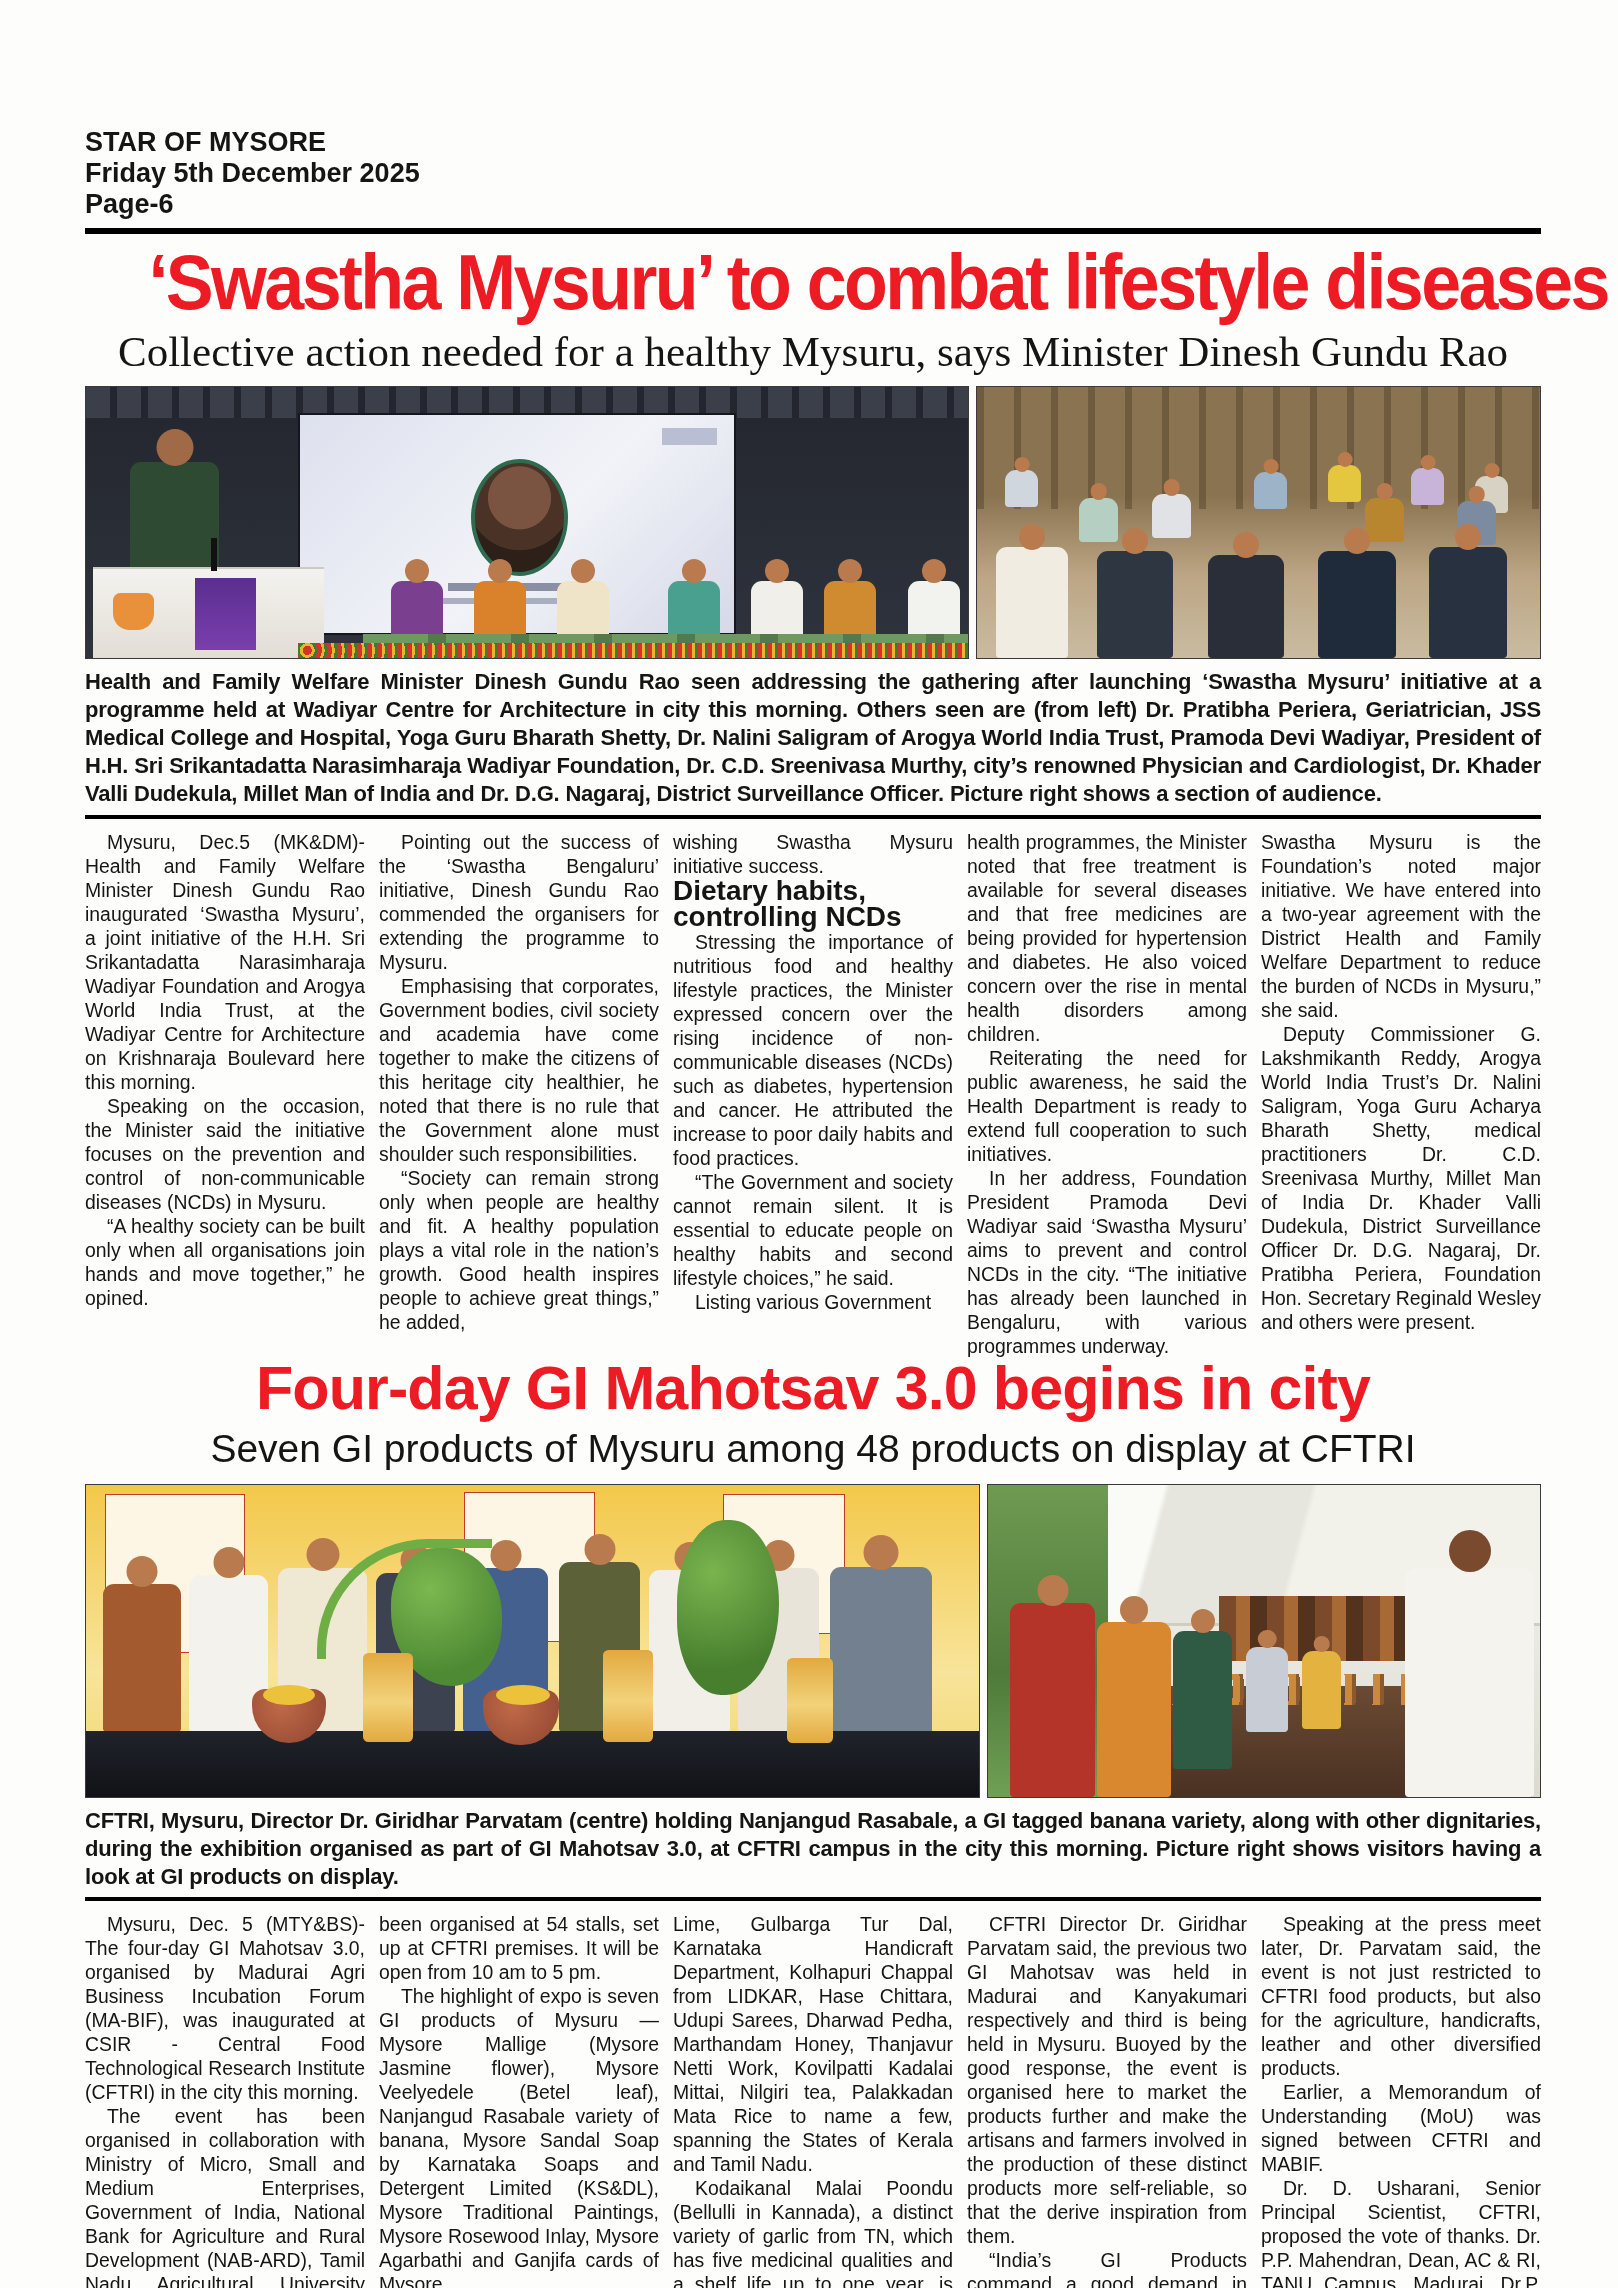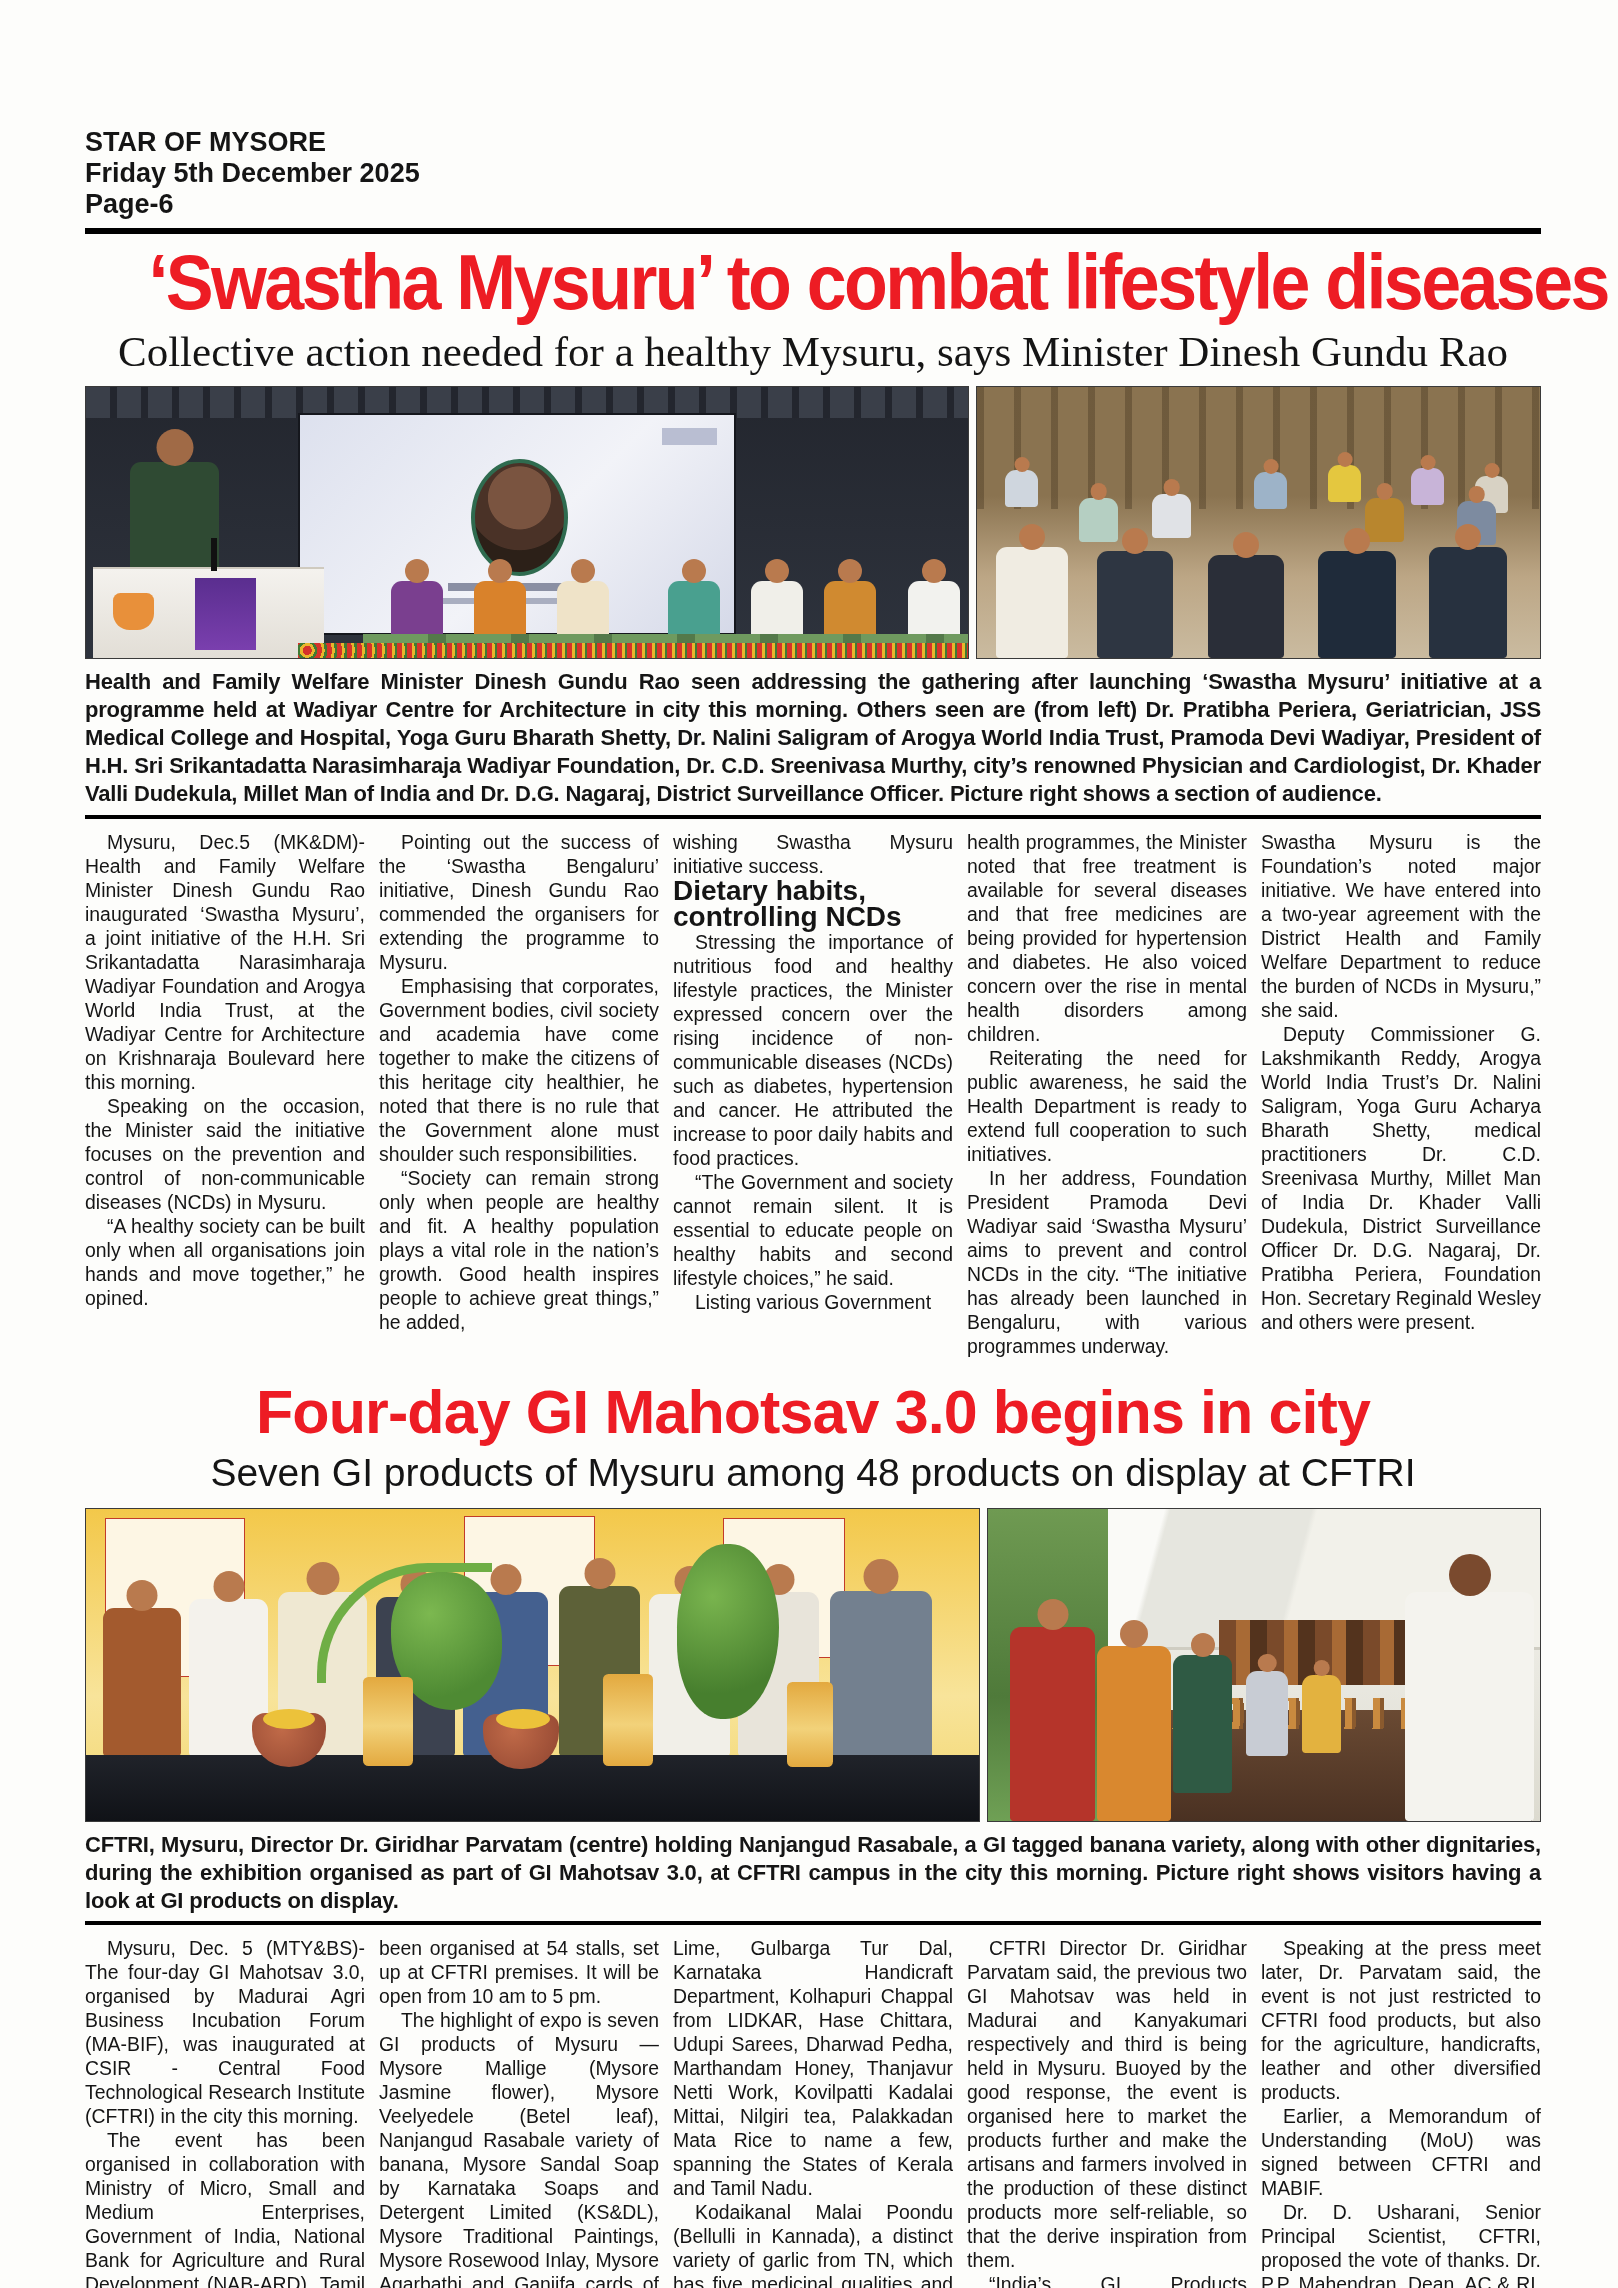--- a/index.html
+++ b/index.html
@@ -14,21 +14,21 @@
   .hdr .c{flex:1.4;text-align:center;}
   .hdr .r{flex:1;text-align:right;}
   .rule{height:5.5px;background:#000;margin-top:8.3px;}
   .rule.thin{height:3.7px;}
 
   
   .h1a{margin-top:9px;text-align:center;color:var(--red);font-weight:bold;
        font-size:78px;line-height:1.02;white-space:nowrap;}
   .h1a .squeeze{display:inline-block;transform:scaleX(.92);transform-origin:center;letter-spacing:-2.8px;}
   .sub1{font-family:"Liberation Serif",serif;font-size:43px;text-align:center;margin-top:5.5px;line-height:1.1;}
-  .h2a{margin-top:24px;text-align:center;color:var(--red);font-weight:bold;font-size:61px;
+  .h2a{margin-top:0;text-align:center;color:var(--red);font-weight:bold;font-size:61px;
        line-height:1.0;letter-spacing:-0.9px;white-space:nowrap;}
   .sub2{font-size:39px;text-align:center;margin-top:9.2px;line-height:1.1;}
 
   
   .strip{display:flex;gap:7.4px;margin-top:11px;}
   .photo{position:relative;overflow:hidden;border:0.9px solid #3a3a3a;box-sizing:border-box;}
   .abs{position:absolute;}
   .person{position:absolute;border-radius:11px 11px 3.7px 3.7px;background:var(--shirt,#888);}
   .person::before{content:"";position:absolute;left:50%;top:calc(var(--hs,24px) * -0.9);
        transform:translateX(-50%);width:var(--hs,24px);height:var(--hs,24px);

